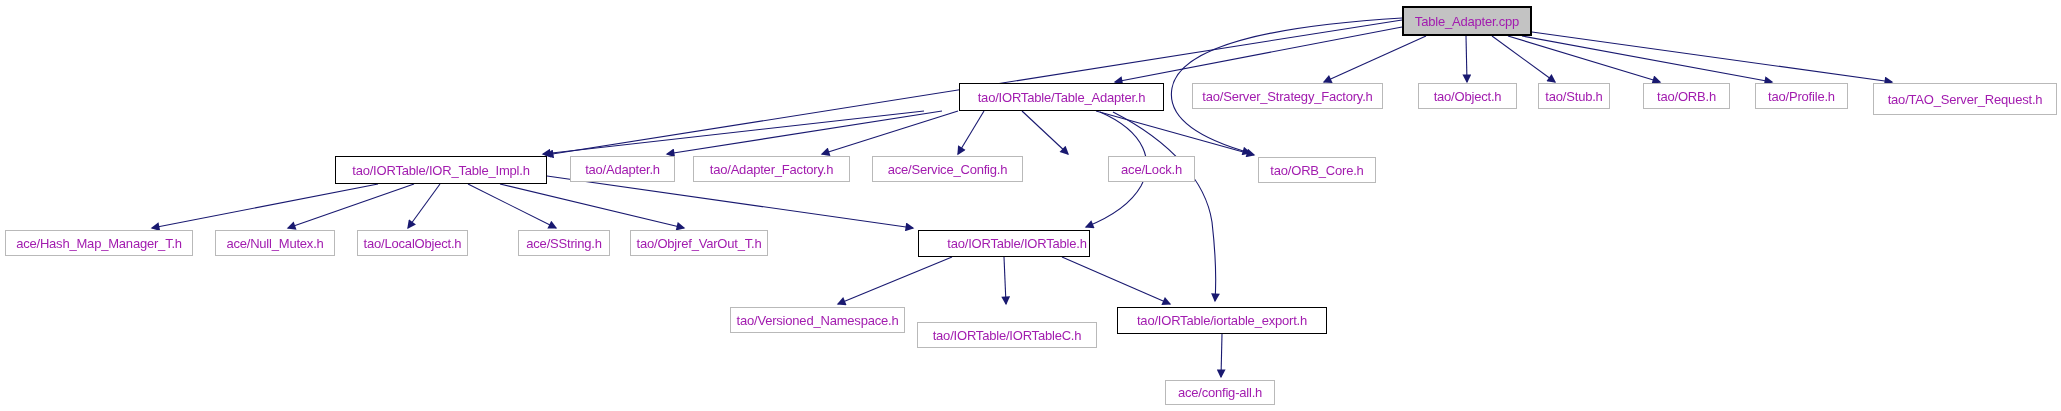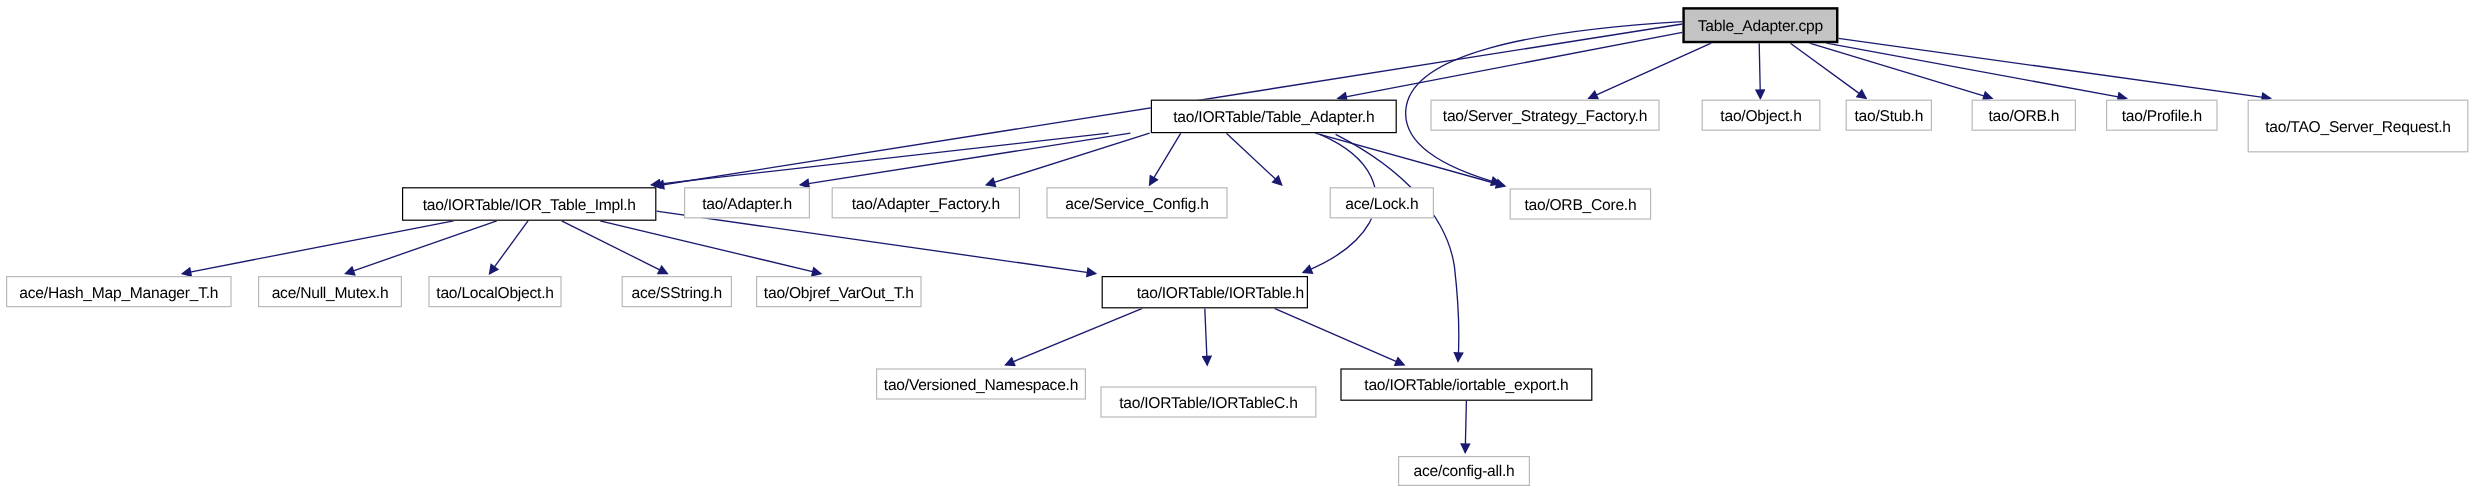--- a/index.html
+++ b/index.html
@@ -1,21 +1,21 @@
 <!DOCTYPE html>
 <html><head>
 <meta charset="utf-8">
 <style>
   html,body{margin:0;padding:0;background:#ffffff;}
   #stage{position:relative;width:2061px;height:411px;background:#ffffff;overflow:hidden;
          font-family:"Liberation Sans", sans-serif;}
   #edges{position:absolute;left:0;top:0;}
   .node{position:absolute;display:flex;align-items:center;justify-content:center;
         background:#ffffff;border:1px solid #b9b9b9;box-sizing:border-box;
-        font-size:13px;letter-spacing:-0.2px;color:#000000;white-space:nowrap;cursor:pointer;}
+        font-size:13px;letter-spacing:-0.2px;color:#a21caf;white-space:nowrap;cursor:pointer;}
   .node.strong{border:1px solid #000000;}
   .node.main{background:#c3c3c3;border:2px solid #000000;}
 </style>
 </head>
 <body>
 
 <div id="stage">
   <svg id="edges" width="2061" height="411" viewBox="0 0 2061 411" xmlns="http://www.w3.org/2000/svg">
     <defs>
       <marker id="arrow" viewBox="0 0 10 10" refX="8.5" refY="5" markerWidth="11" markerHeight="8" orient="auto">
@@ -53,21 +53,21 @@
       </g>
   </svg>
   <div id="nodes">
       <div class="node main" style="left: 1402px; top: 6px; width: 130px; height: 30px;">Table_Adapter.cpp</div>
       <div class="node strong" style="left: 915px; top: 83px; width: 205px; height: 28px; margin-left: 44px;">tao/IORTable/Table_Adapter.h</div>
       <div class="node " style="left: 1192px; top: 83px; width: 191px; height: 26px;">tao/Server_Strategy_Factory.h</div>
       <div class="node " style="left: 1418px; top: 83px; width: 99px; height: 26px;">tao/Object.h</div>
       <div class="node " style="left: 1538px; top: 83px; width: 72px; height: 26px;">tao/Stub.h</div>
       <div class="node " style="left: 1643px; top: 83px; width: 87px; height: 26px;">tao/ORB.h</div>
       <div class="node " style="left: 1755px; top: 83px; width: 93px; height: 26px;">tao/Profile.h</div>
-      <div class="node " style="left: 1873px; top: 83px; width: 184px; height: 44px;">tao/TAO_Server_Request.h</div>
+      <div class="node " style="left: 1873px; top: 83px; width: 184px; height: 32px;">tao/TAO_Server_Request.h</div>
       <div class="node strong" style="left: 335px; top: 156px; width: 212px; height: 28px;">tao/IORTable/IOR_Table_Impl.h</div>
       <div class="node " style="left: 570px; top: 156px; width: 105px; height: 26px;">tao/Adapter.h</div>
       <div class="node " style="left: 693px; top: 156px; width: 157px; height: 26px;">tao/Adapter_Factory.h</div>
       <div class="node " style="left: 872px; top: 156px; width: 151px; height: 26px;">ace/Service_Config.h</div>
       <div class="node " style="left: 1108px; top: 156px; width: 87px; height: 26px;">ace/Lock.h</div>
       <div class="node " style="left: 1258px; top: 157px; width: 118px; height: 26px;">tao/ORB_Core.h</div>
       <div class="node " style="left: 5px; top: 230px; width: 188px; height: 26px;">ace/Hash_Map_Manager_T.h</div>
       <div class="node " style="left: 215px; top: 230px; width: 120px; height: 26px;">ace/Null_Mutex.h</div>
       <div class="node " style="left: 357px; top: 230px; width: 111px; height: 26px;">tao/LocalObject.h</div>
       <div class="node " style="left: 518px; top: 230px; width: 92px; height: 26px;">ace/SString.h</div>

